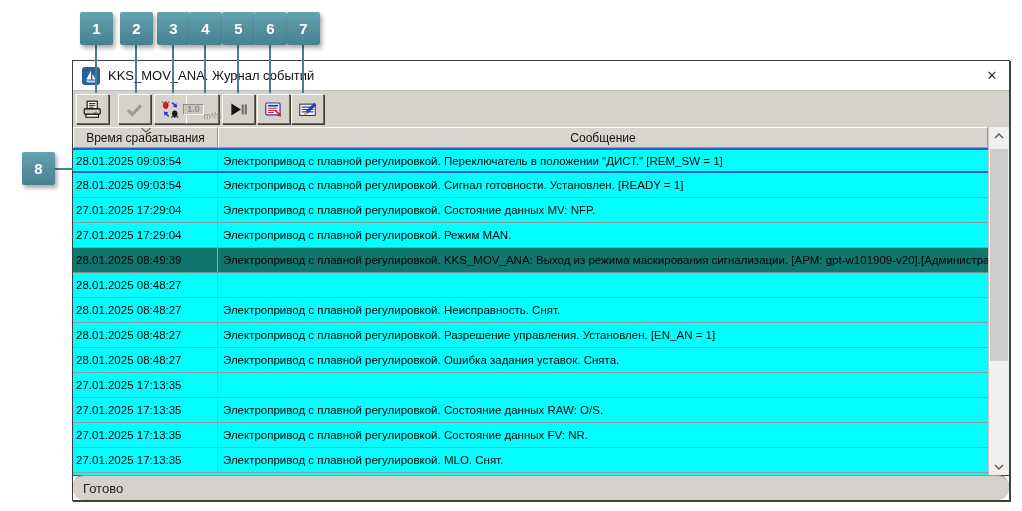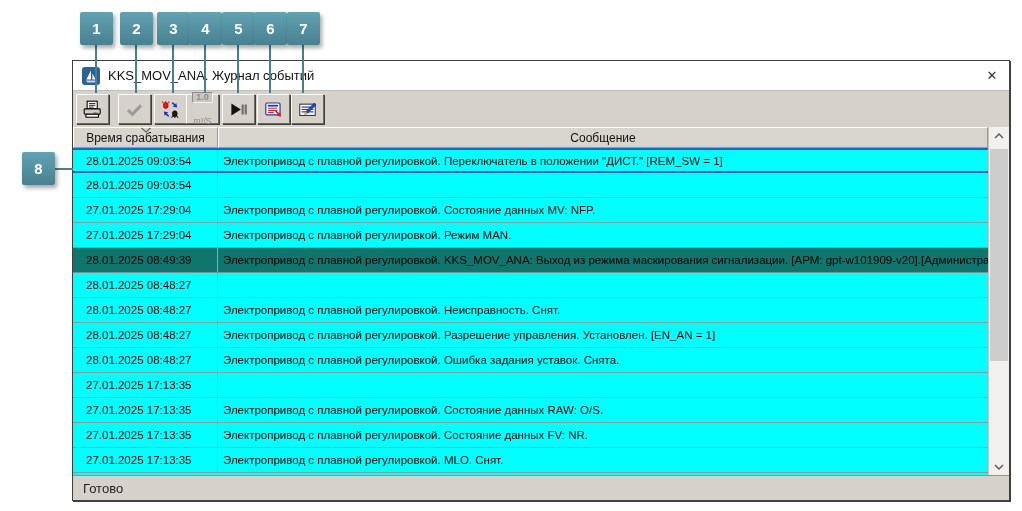--- a/index.html
+++ b/index.html
@@ -22,55 +22,55 @@
   .title-text{font-size:13px;color:#111;}
   .close-btn{position:absolute;right:6px;top:3px;width:22px;height:22px;display:flex;
              align-items:center;justify-content:center;font-size:13px;color:#333;cursor:default;}
 
   
   .toolbar{position:relative;height:36px;background:#d6d2c9;}
   .tb-btn{position:absolute;top:3px;width:33px;height:30px;box-sizing:border-box;background:#d6d2c9;
           border:1px solid;border-color:#fdfdfb #6c6a63 #6c6a63 #fdfdfb;box-shadow:1px 1px 0 #403e38;
           display:flex;align-items:center;justify-content:center;}
   .tb-btn svg{display:block;}
-  .units{display:flex;flex-direction:column;align-items:center;line-height:1;}
+  .units{display:flex;flex-direction:row;align-items:center;line-height:1;}
   .units-val{font-size:9px;font-weight:bold;color:#8d8d8d;background:#c9c6bd;
              border:1px solid;border-color:#8f8d85 #f3f2ee #f3f2ee #8f8d85;padding:0 3px;}
   .units-unit{font-size:8.5px;color:#8d8d8d;margin-top:14px;}
 
   
   .table-area{position:absolute;left:0;right:0;top:66px;height:349px;background:#fff;
               border-bottom:1px solid #404040;box-sizing:border-box;display:flex;}
   .grid{flex:1;display:flex;flex-direction:column;overflow:hidden;text-align:right;}
   .hdr{display:flex;height:21px;flex:0 0 21px;}
   .hdr-cell{box-sizing:border-box;background:#d8d5cc;border:1px solid;position:relative;
             border-color:#fff #9c9a90 #9c9a90 #fff;display:flex;align-items:center;justify-content:center;
             font-size:12px;color:#111;}
   .hdr-time{width:145px;flex:0 0 145px;}
   .hdr-msg{flex:1;}
   .sort-chip{position:absolute;top:-1px;left:50%;transform:translateX(-50%);}
   .rows{flex:1;display:flex;flex-direction:column;}
   .row{display:flex;height:25px;flex:0 0 25px;box-sizing:border-box;background:#00ffff;
        border-bottom:1px solid #8f9b9b;}
   .row .cell{display:flex;align-items:center;font-size:11.5px;color:#000;white-space:nowrap;overflow:hidden;}
-  .cell.time{width:145px;flex:0 0 145px;box-sizing:border-box;padding-left:13px;border-right:1px solid #9aa4a4;}
+  .cell.time{width:145px;flex:0 0 145px;box-sizing:border-box;padding-left:3px;border-right:1px solid #9aa4a4;}
   .cell.msg{flex:1;padding-left:5px;}
   .row.selected{border-top:2px solid #2b5dcf;border-bottom:2px solid #2b5dcf;}
   .row.masked{background:#0f766e;border-bottom:1px solid #8a8a8a;}
   .filler{flex:0 0 3px;background:#00ffff;}
 
   
   .sbar{flex:0 0 20px;position:relative;background:#f1f0ee;border-left:1px solid #c9c5bc;}
   .sbtn{position:absolute;left:0;width:100%;height:17px;display:flex;align-items:center;justify-content:center;}
   .sbtn.up{top:0;} .sbtn.down{bottom:0;}
   .sthumb{position:absolute;left:1px;right:1px;top:22px;height:212px;background:#cdcdcd;}
 
   
   .statusbar{position:absolute;left:0;right:0;bottom:0;height:24px;background:#d6d2c9;
-             border-top:1px solid #98948b;display:flex;align-items:center;}
+             border-top:1px solid #98948b;display:flex;align-items:center;border-radius:11px;}
   .status-text{font-size:13px;color:#222;padding-left:10px;}
 </style>
 </head>
 <body>
 
 <div id="canvas">
 
   <div class="vline" style="left:95px;top:45px;height:48px"></div>
   <div class="vline" style="left:135px;top:45px;height:48px"></div>
   <div class="vline" style="left:172px;top:45px;height:48px"></div>
@@ -176,20 +176,21 @@
             <span>Сообщение</span>
           </div>
         </div>
         <div class="rows">
             <div class="row selected">
               <div class="cell time">28.01.2025 09:03:54</div>
               <div class="cell msg">Электропривод с плавной регулировкой. Переключатель в положении "ДИСТ." [REM_SW = 1]</div>
             </div>
             <div class="row">
               <div class="cell time">28.01.2025 09:03:54</div>
+              <div class="cell msg">Электропривод с плавной регулировкой. Сигнал готовности. Установлен. [READY = 1]</div>
             </div>
             <div class="row">
               <div class="cell time">27.01.2025 17:29:04</div>
               <div class="cell msg">Электропривод с плавной регулировкой. Состояние данных MV: NFP.</div>
             </div>
             <div class="row">
               <div class="cell time">27.01.2025 17:29:04</div>
               <div class="cell msg">Электропривод с плавной регулировкой. Режим MAN.</div>
             </div>
             <div class="row masked">

